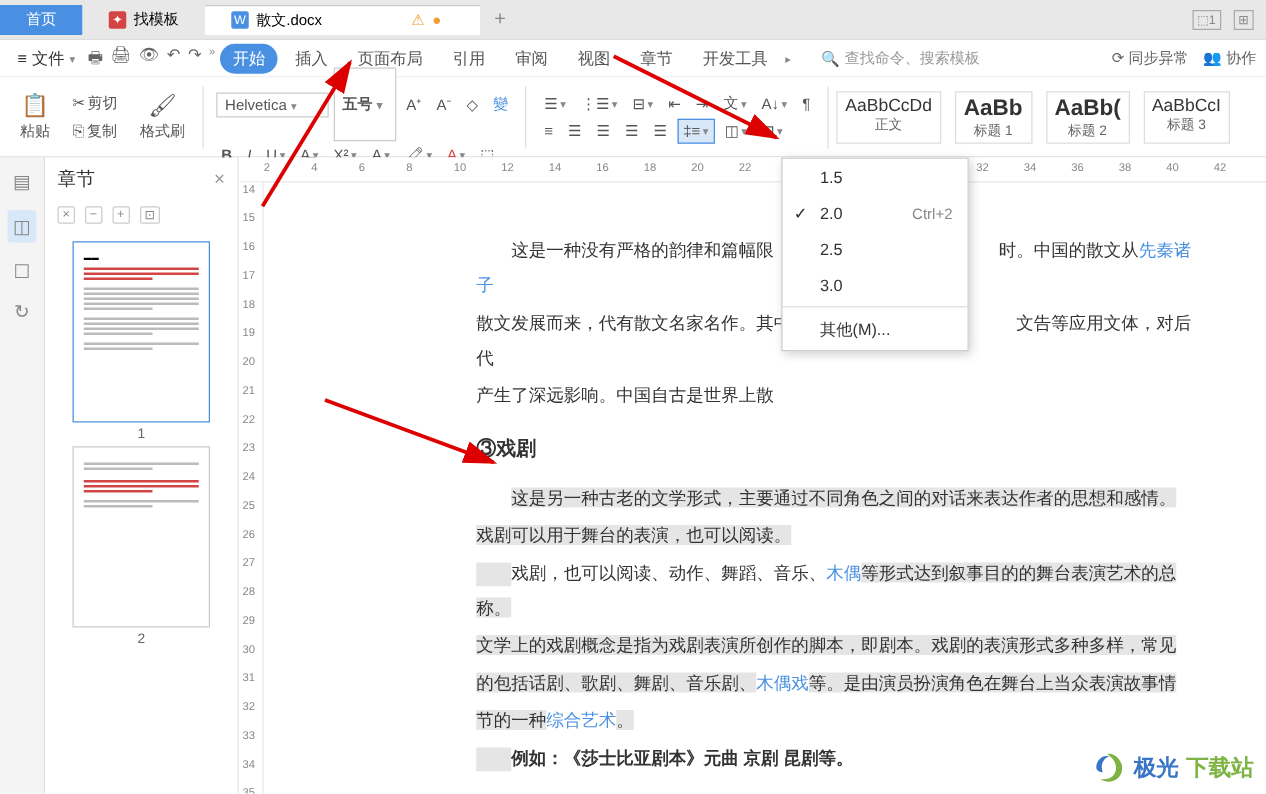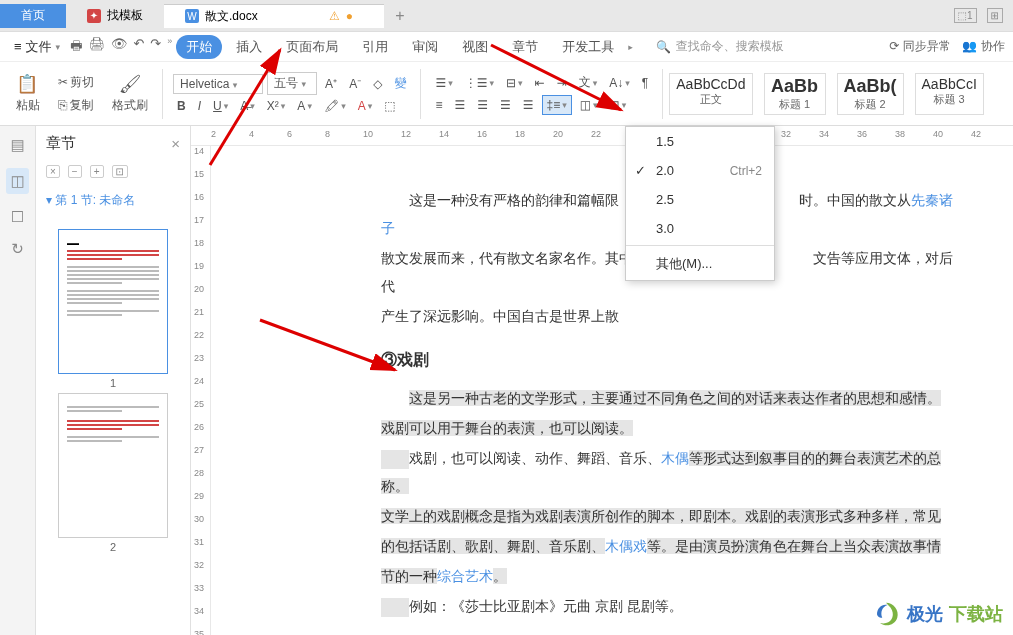--- a/index.html
+++ b/index.html
@@ -29,21 +29,21 @@
 .menu-search { margin-left: 20px; color: #999; font-size: 12px; display: flex; align-items: center; gap: 4px; }
 .menu-right { margin-left: auto; display: flex; gap: 12px; color: #666; font-size: 12px; align-items: center; }
 
 
 .ribbon { height: 64px; display: flex; align-items: center; padding: 4px 8px; border-bottom: 1px solid #ddd; gap: 2px; background: #fff; }
 .ribbon-group { display: flex; flex-direction: column; gap: 2px; padding: 0 4px; }
 .ribbon-row { display: flex; gap: 4px; align-items: center; }
 .rbtn { display: flex; align-items: center; gap: 2px; padding: 2px 4px; font-size: 12px; color: #555; cursor: pointer; }
 .ribbon-divider { width: 1px; height: 50px; background: #e0e0e0; margin: 0 4px; }
 .font-select { border: 1px solid #ccc; padding: 2px 6px; font-size: 12px; color: #555; min-width: 90px; background: #fff; }
-.size-select { border: 1px solid #ccc; padding: 2px 6px; font-size: 12px; color: #555; min-width: 50px; background: #fff; }
+.size-select { border: 1px solid #ccc; padding: 20px 6px; font-size: 12px; color: #555; min-width: 50px; background: #fff; font-weight: bold; }
 .styles { display: flex; gap: 11px; }
 .style-box { border: 1px solid #ddd; padding: 2px 6px; text-align: center; font-size: 11px; min-width: 62px; cursor: pointer; }
 .style-box .preview { font-size: 14px; color: #333; }
 .style-box.big .preview { font-weight: bold; font-size: 18px; }
 .style-box .lbl { font-size: 11px; color: #666; }
 
 
 .main { display: flex; height: calc(100% - 126px); }
 .left-rail { width: 36px; background: #f4f4f4; border-right: 1px solid #e0e0e0; display: flex; flex-direction: column; align-items: center; gap: 14px; padding-top: 10px; color: #888; }
 .left-rail span { cursor: pointer; font-size: 15px; }
@@ -255,21 +255,20 @@
     <div class="outline-header">
       <span>章节</span>
       <span class="outline-close">×</span>
     </div>
     <div class="outline-tools">
       <span>×</span>
       <span>−</span>
       <span>+</span>
       <span>⊡</span>
     </div>
-    <div class="outline-item">▾ <span>第 1 节: 未命名</span></div>
     <div class="thumbs">
       <div class="thumb">
         <div style="font-size:6px;font-weight:bold;margin-bottom:4px;">▬▬</div>
         <div class="thumb-line"></div>
           <div class="thumb-line"></div>
           <div class="thumb-line short"></div>
         <div class="thumb-line gray" style="margin-top:6px;"></div>
           <div class="thumb-line gray"></div>
           <div class="thumb-line gray"></div>
         <div class="thumb-line gray"></div>
@@ -347,21 +346,21 @@
       <p><span style="margin-left:2em;"></span><span>这是一种没有严格的韵律和篇幅限</span><span style="display:inline-block;width:180px;"></span><span>时。中国的散文从</span><span class="link">先秦诸子</span></p>
       <p><span>散文发展而来，代有散文名家名作。其中</span><span style="display:inline-block;width:180px;"></span><span>文告等应用文体，对后代</span></p>
       <p><span>产生了深远影响。中国自古是世界上散</span></p>
       <div class="heading">③戏剧</div>
       <p><span style="margin-left:2em;"></span><span class="highlight">这是另一种古老的文学形式，主要通过不同角色之间的对话来表达作者的思想和感情。</span></p>
       <p><span class="highlight">戏剧可以用于舞台的表演，也可以阅读。</span></p>
       <p><span class="highlight" style="display:inline-block;width:2em;height:1.4em;vertical-align:middle;"></span><span>戏剧，也可以阅读、动作、舞蹈、音乐、</span><span class="link">木偶</span><span class="highlight">等形式达到叙事目的的舞台表演艺术的总称。</span></p>
       <p><span class="highlight">文学上的戏剧概念是指为戏剧表演所创作的脚本，即剧本。戏剧的表演形式多种多样，常见</span></p>
       <p><span class="highlight">的包括话剧、歌剧、舞剧、音乐剧、</span><span class="link">木偶戏</span><span class="highlight">等。是由演员扮演角色在舞台上当众表演故事情</span></p>
       <p><span class="highlight">节的一种</span><span class="link">综合艺术</span><span class="highlight">。</span></p>
-      <p style=""><span class="highlight" style="display:inline-block;width:2em;height:1.4em;vertical-align:middle;"></span><span>例如：《莎士比亚剧本》元曲 京剧 昆剧等。</span></p>
+      <p style="font-weight:bold;"><span class="highlight" style="display:inline-block;width:2em;height:1.4em;vertical-align:middle;"></span><span>例如：《莎士比亚剧本》元曲 京剧 昆剧等。</span></p>
 
     </div>
   </div>
 </div>
 
 <div class="dropdown">
   <div class="dropdown-item">
       <span>1.5</span>
     </div>
   <div class="dropdown-item selected">

